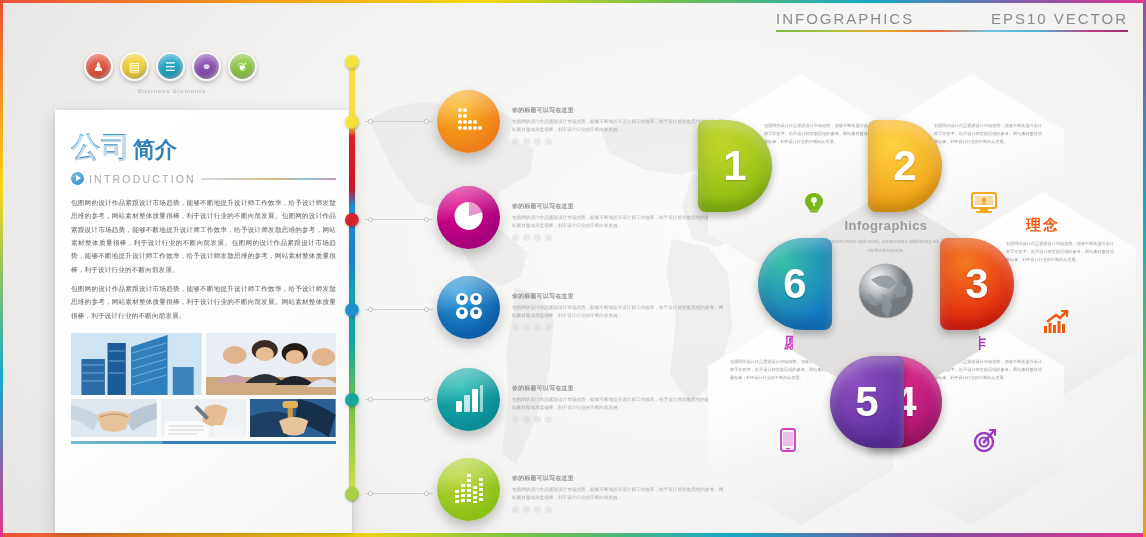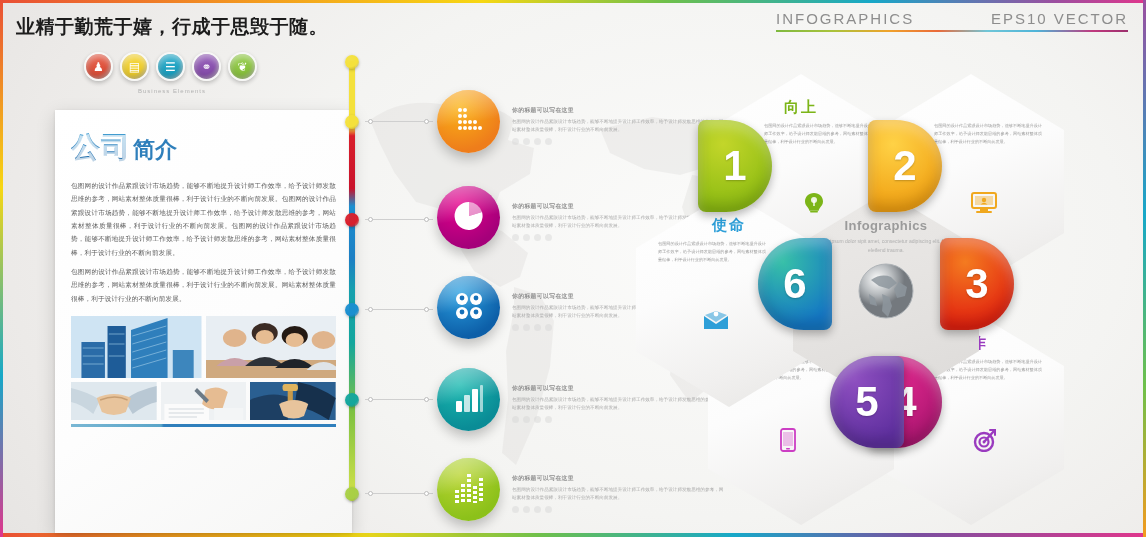--- a/index.html
+++ b/index.html
@@ -184,21 +184,20 @@
         <path d="M392 150 l42 6 26 20 -12 28 -30 18 -26-8 -10-32z"></path>
         <path d="M372 214 l36 8 20 26 4 54 -16 54 -26 22 -20-28 6-58 -10-44z"></path>
         <path d="M452 118 q40-24 84-16 l40 12 28 26 -10 28 -44 14 -50-6 -42-22z"></path>
         <path d="M534 182 l50 8 40 26 -6 34 -44 26 -40-12 -14-42z"></path>
         <path d="M592 274 l44 16 22 34 -16 36 -42 14 -22-36 6-42z"></path>
         <path d="M560 344 l34 12 12 30 -26 24 -26-18z"></path>
       </g>
     </svg>
   </div>
 
-  <div class="headline">业精于勤荒于嬉，行成于思毁于随。</div>
 
   <div class="hdr-right">
     <div class="hdr-row">
       <span>INFOGRAPHICS</span>
       <span>EPS10 VECTOR</span>
     </div>
     <div class="hdr-rule"></div>
   </div>
 
   <div class="badges" id="badges">
@@ -208,20 +207,25 @@
       <div class="badge" style="background: radial-gradient(circle at 34% 28%, rgba(138, 79, 176, 0.933), rgb(138, 79, 176) 55%, rgba(0, 0, 0, 0.25));">⚭</div>
       <div class="badge" style="background: radial-gradient(circle at 34% 28%, rgba(140, 198, 63, 0.933), rgb(140, 198, 63) 55%, rgba(0, 0, 0, 0.25));">❦</div>
     </div>
   <div class="badges-cap">Business Elements</div>
 
   <div class="card">
     <div class="card-inner">
       <div class="brandline">
         <span class="brand-big">公司</span>
         <span class="brand-sub">简介</span>
+      </div>
+      <div class="introrow">
+        <span class="play"></span>
+        <span class="intro-en">INTRODUCTION</span>
+        <span class="intro-rule"></span>
       </div>
 
       <div class="body-cn">包图网的设计作品紧跟设计市场趋势，能够不断地提升设计师工作效率，给予设计师发散思维的参考，网站素材整体质量很棒，利于设计行业的不断向前发展。包图网的设计作品紧跟设计市场趋势，能够不断地提升设计师工作效率，给予设计师发散思维的参考，网站素材整体质量很棒，利于设计行业的不断向前发展。包图网的设计作品紧跟设计市场趋势，能够不断地提升设计师工作效率，给予设计师发散思维的参考，网站素材整体质量很棒，利于设计行业的不断向前发展。</div>
       <div class="body-cn2">包图网的设计作品紧跟设计市场趋势，能够不断地提升设计师工作效率，给予设计师发散思维的参考，网站素材整体质量很棒，利于设计行业的不断向前发展。网站素材整体质量很棒，利于设计行业的不断向前发展。</div>
 
       <div class="photos">
         <div class="prow1">
           <div class="ph">
             <svg viewBox="0 0 100 62" preserveAspectRatio="none">
               <rect width="100" height="62" fill="#cfe4f3"></rect>
@@ -471,21 +475,20 @@
             <path d="M16 20 q10-7 20-3 l6 6 -8 6 -10-3 -8-6z"></path>
             <path d="M27 34 l7 3 3 9 -4 11 -6-6 1-10z"></path>
             <path d="M44 22 l8 5 -2 9 -8 2 -3-9z"></path>
             <path d="M14 34 l6 4 2 8 -7-2z"></path>
           </g>
           <circle cx="31" cy="31" r="27" fill="none" stroke="#aeb3b7" stroke-width="1"></circle>
         </svg>
       </div>
     </div>
   <div class="hex" style="left: 72px; top: 0px;">
-        <div class="hex-label" style="color: rgb(124, 181, 24);">向上</div>
         <div class="hex-body">包图网的设计作品紧跟设计市场趋势，能够不断地提升设计师工作效率，给予设计师发散思维的参考，网站素材整体质量很棒，利于设计行业的不断向前发展。</div>
         <div class="hex-ic" style="left: 26px;">
           <svg width="22" height="22" viewBox="0 0 22 22">
             <path d="M11 1 C5.5 1 2 5 2 9.5 c0 3 1.6 4.4 2.8 6 1 1.3 1.4 2 1.5 3.2 h9.4 c.1-1.2 .5-1.9 1.5-3.2 1.2-1.6 2.8-3 2.8-6 C20 5 16.5 1 11 1z" fill="#7cb518"></path>
             <rect x="7" y="19" width="8" height="1.6" rx=".8" fill="#7cb518"></rect>
             <circle cx="11" cy="8" r="3" fill="#fff" opacity=".85"></circle>
             <rect x="10.2" y="8" width="1.6" height="6" fill="#fff" opacity=".85"></rect>
           </svg>
         </div>
       </div>
@@ -497,20 +500,37 @@
             <rect x="1" y="1" width="24" height="15" rx="2" fill="none" stroke="#f0a81e" stroke-width="2"></rect>
             <rect x="4" y="4" width="18" height="9" fill="#f0a81e" opacity=".38"></rect>
             <circle cx="13" cy="8" r="2.2" fill="#f0a81e"></circle>
             <path d="M9.5 12.5 q3.5-3.5 7 0z" fill="#f0a81e"></path>
             <rect x="9" y="17" width="8" height="2" fill="#f0a81e"></rect>
             <rect x="5" y="19" width="16" height="2" rx="1" fill="#f0a81e"></rect>
           </svg>
         </div>
       </div>
       <div class="numtab" style="left: 232px; top: 46px; position: absolute; background: radial-gradient(circle at 34% 26%, rgb(255, 210, 70), rgb(240, 160, 18) 78%); z-index: 5;">2</div>
+      <div class="hex" style="left: 314px; top: 118px;">
+        <div class="hex-label" style="color: rgb(239, 90, 15);">理念</div>
+        <div class="hex-body">包图网的设计作品紧跟设计市场趋势，能够不断地提升设计师工作效率，给予设计师发散思维的参考，网站素材整体质量很棒，利于设计行业的不断向前发展。</div>
+        <div class="hex-ic" style="left: 26px;">
+          <svg width="26" height="24" viewBox="0 0 26 24">
+            <g fill="#ef5a0f">
+              <rect x="1" y="16" width="3" height="7"></rect>
+              <rect x="5.5" y="13" width="3" height="10"></rect>
+              <rect x="10" y="15" width="3" height="8"></rect>
+              <rect x="14.5" y="11" width="3" height="12"></rect>
+              <rect x="19" y="14" width="3" height="9"></rect>
+            </g>
+            <path d="M5 11 L13 5 L17 8 L24 1" stroke="#ef5a0f" stroke-width="2.6" fill="none" stroke-linecap="round"></path>
+            <path d="M19 1 h5 v5" stroke="#ef5a0f" stroke-width="2.2" fill="none" stroke-linecap="round"></path>
+          </svg>
+        </div>
+      </div>
       <div class="numtab" style="left: 304px; top: 164px; position: absolute; background: radial-gradient(circle at 34% 26%, rgb(244, 123, 32), rgb(225, 32, 15) 78%); z-index: 5;">3</div>
       <div class="hex" style="left: 242px; top: 236px;">
         <div class="hex-label" style="color: rgb(154, 59, 191);">合作</div>
         <div class="hex-body">包图网的设计作品紧跟设计市场趋势，能够不断地提升设计师工作效率，给予设计师发散思维的参考，网站素材整体质量很棒，利于设计行业的不断向前发展。</div>
         <div class="hex-ic" style="left: 26px;">
           <svg width="24" height="24" viewBox="0 0 24 24">
             <circle cx="12" cy="14" r="9" fill="none" stroke="#9a3bbf" stroke-width="2.4"></circle>
             <circle cx="12" cy="14" r="4.5" fill="none" stroke="#9a3bbf" stroke-width="2.2"></circle>
             <circle cx="12" cy="14" r="1.4" fill="#9a3bbf"></circle>
             <path d="M12 14 L22 3" stroke="#9a3bbf" stroke-width="2.4" stroke-linecap="round"></path>
@@ -524,27 +544,16 @@
         <div class="hex-body" style="left: 22px; right: 56px;">包图网的设计作品紧跟设计市场趋势，能够不断地提升设计师工作效率，给予设计师发散思维的参考，网站素材整体质量很棒，利于设计行业的不断向前发展。</div>
         <div class="hex-ic" style="left: -26px;">
           <svg width="16" height="24" viewBox="0 0 16 24">
             <rect x="1" y="1" width="14" height="22" rx="2.2" fill="none" stroke="#cc3ec4" stroke-width="1.8"></rect>
             <rect x="3" y="4" width="10" height="14" fill="#cc3ec4" opacity=".30"></rect>
             <rect x="6" y="20" width="4" height="1.4" rx=".7" fill="#cc3ec4"></rect>
           </svg>
         </div>
       </div>
       <div class="numtab right" style="left: auto; right: 232px; top: 282px; position: absolute; background: radial-gradient(circle at 34% 26%, rgb(142, 79, 192), rgb(94, 47, 158) 78%); z-index: 5;">5</div>
-      <div class="hex" style="left: 0px; top: 118px;">
-        <div class="hex-label" style="color: rgb(46, 159, 216);">使命</div>
-        <div class="hex-body" style="left: 22px; right: 56px;">包图网的设计作品紧跟设计市场趋势，能够不断地提升设计师工作效率，给予设计师发散思维的参考，网站素材整体质量很棒，利于设计行业的不断向前发展。</div>
-        <div class="hex-ic" style="left: -26px;">
-          <svg width="26" height="20" viewBox="0 0 26 20">
-            <path d="M1 6 L13 14 L25 6 L25 19 L1 19 Z" fill="#2e9fd8"></path>
-            <path d="M2 5 L13 1 L24 5 L13 12 Z" fill="#2e9fd8" opacity=".55"></path>
-            <circle cx="13" cy="4" r="2.4" fill="#fff"></circle>
-          </svg>
-        </div>
-      </div>
       <div class="numtab right" style="left: auto; right: 304px; top: 164px; position: absolute; background: radial-gradient(circle at 34% 26%, rgb(55, 192, 168), rgb(20, 119, 196) 78%); z-index: 5;">6</div>
     </div>
 
 </div>
 
 </body></html>

